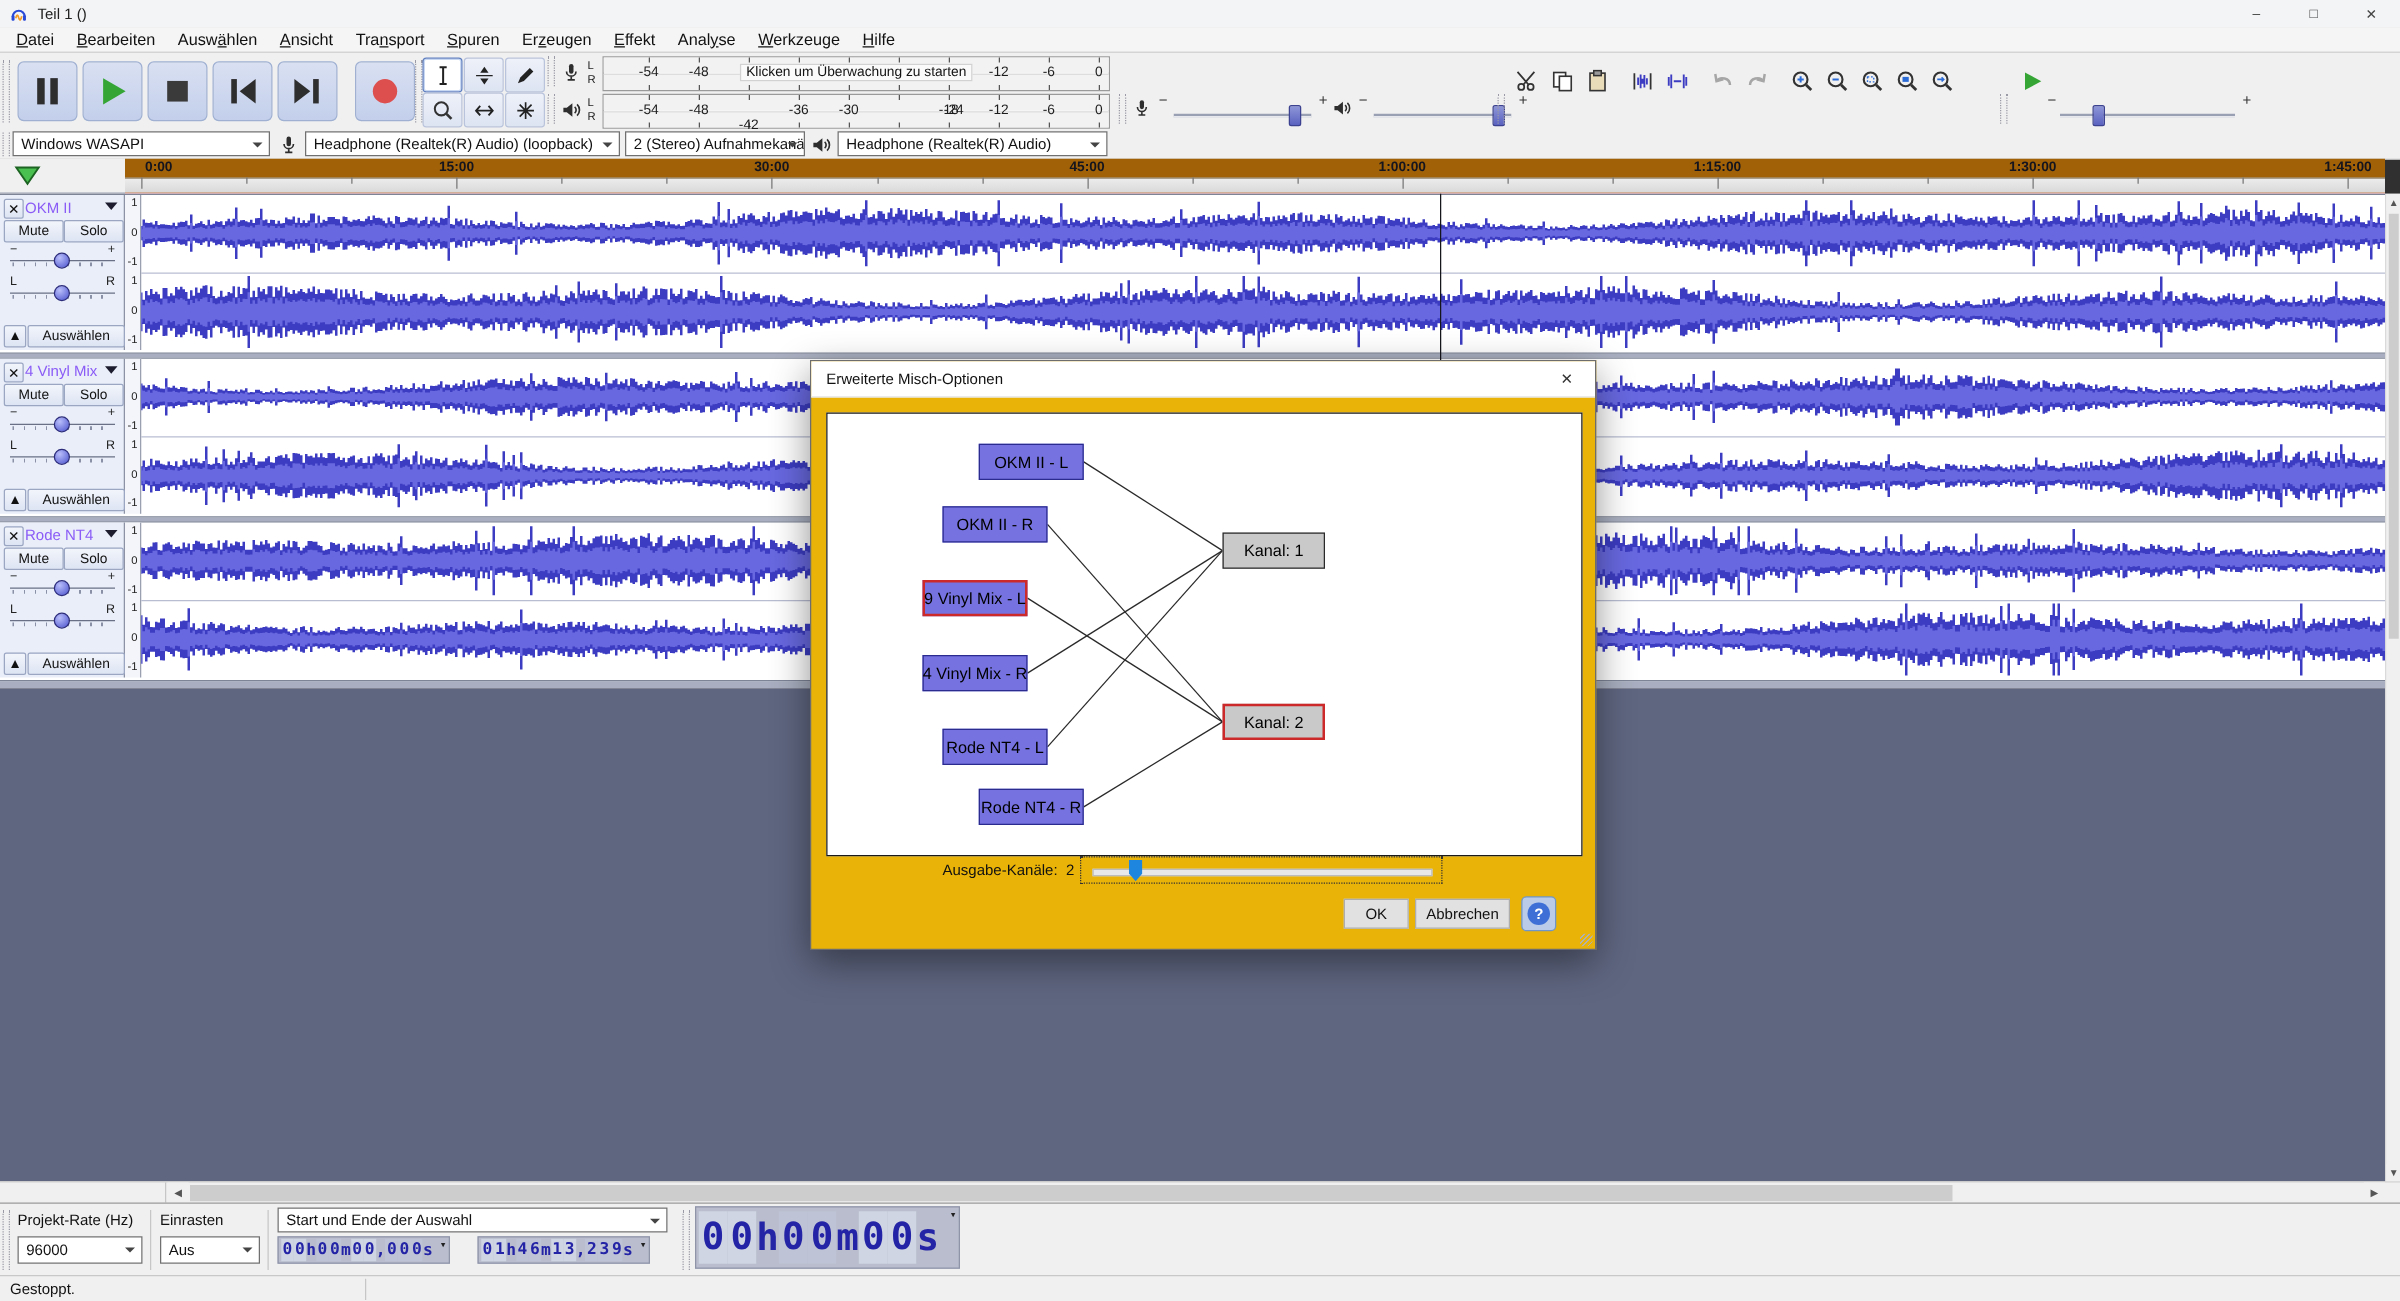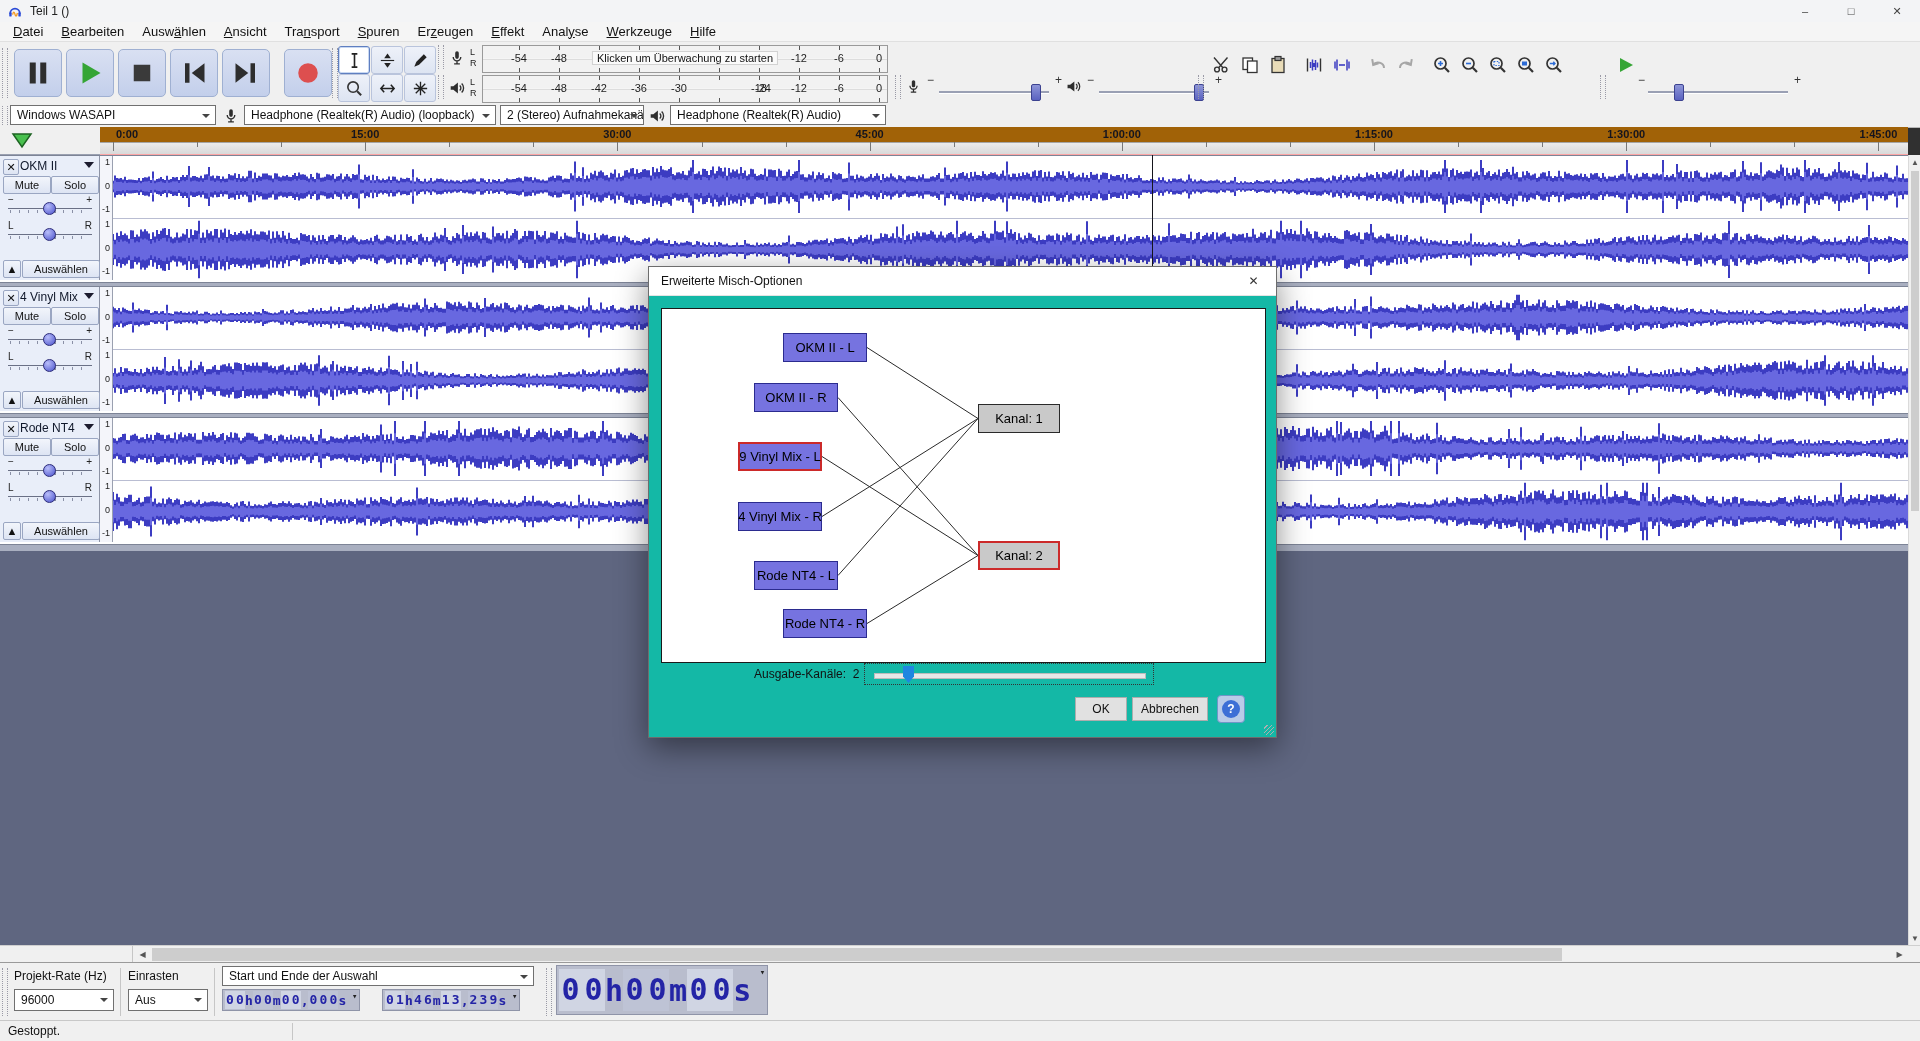--- a/index.html
+++ b/index.html
@@ -55,21 +55,21 @@
   #timeline .scrub{position:absolute;left:0;top:15px;width:100%;height:12px;
                    background:linear-gradient(#ececec,#d7d7d7);border-top:1px solid #a5a5a5;}
   .tl-label{position:absolute;top:1px;font-size:11px;font-weight:bold;color:#14141e;transform:translateX(-50%);}
   .tl-tick{position:absolute;top:15px;width:1px;background:#777;}
   
   #tracks{left:0;top:155px;width:1908px;background:#a9afc0;}
   .track{position:absolute;left:0;width:1908px;height:126px;background:#fff;border-top:1px solid #7d8496;border-bottom:1px solid #7d8496;}
   .thdr{position:absolute;left:0;top:0;width:100px;height:124px;background:#e9eef9;border-right:1px solid #8d93a5;box-sizing:border-box;}
   .hbtn{position:absolute;background:linear-gradient(#f2f5fb,#dde4f3);border:1px solid #9aa6c2;border-radius:2px;
         font-size:11px;color:#111;display:flex;align-items:center;justify-content:center;}
-  .tname{position:absolute;left:20px;top:3px;font-size:12px;color:#0f172a;white-space:nowrap;}
+  .tname{position:absolute;left:20px;top:3px;font-size:12px;color:#8b5cf6;white-space:nowrap;}
   .tcaret{position:absolute;left:84px;top:6px;width:0;height:0;border-left:5px solid transparent;
           border-right:5px solid transparent;border-top:6px solid #1c1c2e;}
   .hslider{position:absolute;left:8px;width:84px;height:22px;}
   .sl-end{position:absolute;top:0;font-size:10px;color:#222;}
   .sl-line{position:absolute;left:0;top:14px;width:84px;height:1px;background:#6a7086;}
   .sl-ticks{position:absolute;left:2px;top:16px;width:80px;height:3px;
             background:repeating-linear-gradient(90deg,#8a90a6 0,#8a90a6 1px,transparent 1px,transparent 8.9px);}
   .sl-thumb{position:absolute;top:8px;width:13px;height:13px;border-radius:50%;
             background:radial-gradient(circle at 35% 30%,#b9befa,#4a52cc);border:1px solid #2c2c7a;box-sizing:border-box;}
   .vrules{position:absolute;left:100px;top:0;width:13px;height:124px;background:#f4f5fa;border-right:1px solid #9aa0b0;box-sizing:border-box;}
@@ -96,21 +96,21 @@
   .tf.big{height:50px;font-size:30px;padding-right:16px;}
   .tf.big .tf-d{width:23px;height:42px;line-height:42px;}
   .tf-d.g0{background:#d0d5e3;}
   .tf-d.g1{background:#bec3d5;}
   .tf-caret{position:absolute;right:2px;top:1px;font-size:9px;color:#222;}
   
   #statusbar{left:0;top:1020px;width:1920px;height:21px;background:#f0f0f0;border-top:1px solid #c8c8c8;}
   #status-text{left:8px;top:3px;font-size:12px;color:#111;}
   .vsep{position:absolute;top:2px;width:1px;height:17px;background:#c6c6c6;}
   
-  #dialog{left:648px;top:266px;width:627px;height:470px;background:#14b8a6;border:1px solid #6d6d6d;
+  #dialog{left:648px;top:288px;width:627px;height:470px;background:#eab308;border:1px solid #6d6d6d;
           box-shadow:0 10px 30px rgba(0,0,0,.45);z-index:20;}
   #dlg-title{position:absolute;left:0;top:0;width:100%;height:29px;background:#ffffff;border-bottom:1px solid #e4e4e4;box-sizing:border-box;}
   #dlg-title-text{position:absolute;left:12px;top:7px;font-size:12px;color:#111;}
   #dlg-close{position:absolute;right:0;top:0;width:45px;height:28px;display:flex;align-items:center;justify-content:center;font-size:12px;color:#333;}
   #dlg-canvas{position:absolute;left:12px;top:41px;width:603px;height:353px;background:#fff;border:1px solid #1a1a1a;}
   .mix-box{position:absolute;font-size:13px;color:#000;display:flex;align-items:center;justify-content:center;
            box-sizing:border-box;white-space:nowrap;}
   .mix-src{background:#7673e0;border:1px solid #2b2b8f;}
   .mix-ch{background:#c9c9c9;border:1px solid #2a2a2a;}
   .mix-box.selected{border:2px solid #cc2a2a;}
@@ -313,21 +313,21 @@
         <div class="mrow" style="top:0;"></div>
         <div class="mrow" style="top:13px;border-top:1px solid #ddd;"></div>
         <div class="mtick" style="left:36px;top:0;"></div>
         <div class="mtick" style="left:36px;bottom:0;top:auto;"></div>
         <span class="mnum" style="left:36px;">-54</span>
         <div class="mtick" style="left:76px;top:0;"></div>
         <div class="mtick" style="left:76px;bottom:0;top:auto;"></div>
         <span class="mnum" style="left:76px;">-48</span>
         <div class="mtick" style="left:116px;top:0;"></div>
         <div class="mtick" style="left:116px;bottom:0;top:auto;"></div>
-        <span class="mnum" style="left:116px;">-42</span>
+        <span class="mnum" style="left:116px;margin-top:12px;">-42</span>
         <div class="mtick" style="left:156px;top:0;"></div>
         <div class="mtick" style="left:156px;bottom:0;top:auto;"></div>
         <span class="mnum" style="left:156px;">-36</span>
         <div class="mtick" style="left:196px;top:0;"></div>
         <div class="mtick" style="left:196px;bottom:0;top:auto;"></div>
         <span class="mnum" style="left:196px;">-30</span>
         <div class="mtick" style="left:236px;top:0;"></div>
         <div class="mtick" style="left:236px;bottom:0;top:auto;"></div>
         <span class="mnum" style="left:236px;margin-left:44px;">-24</span>
         <div class="mtick" style="left:276px;top:0;"></div>

